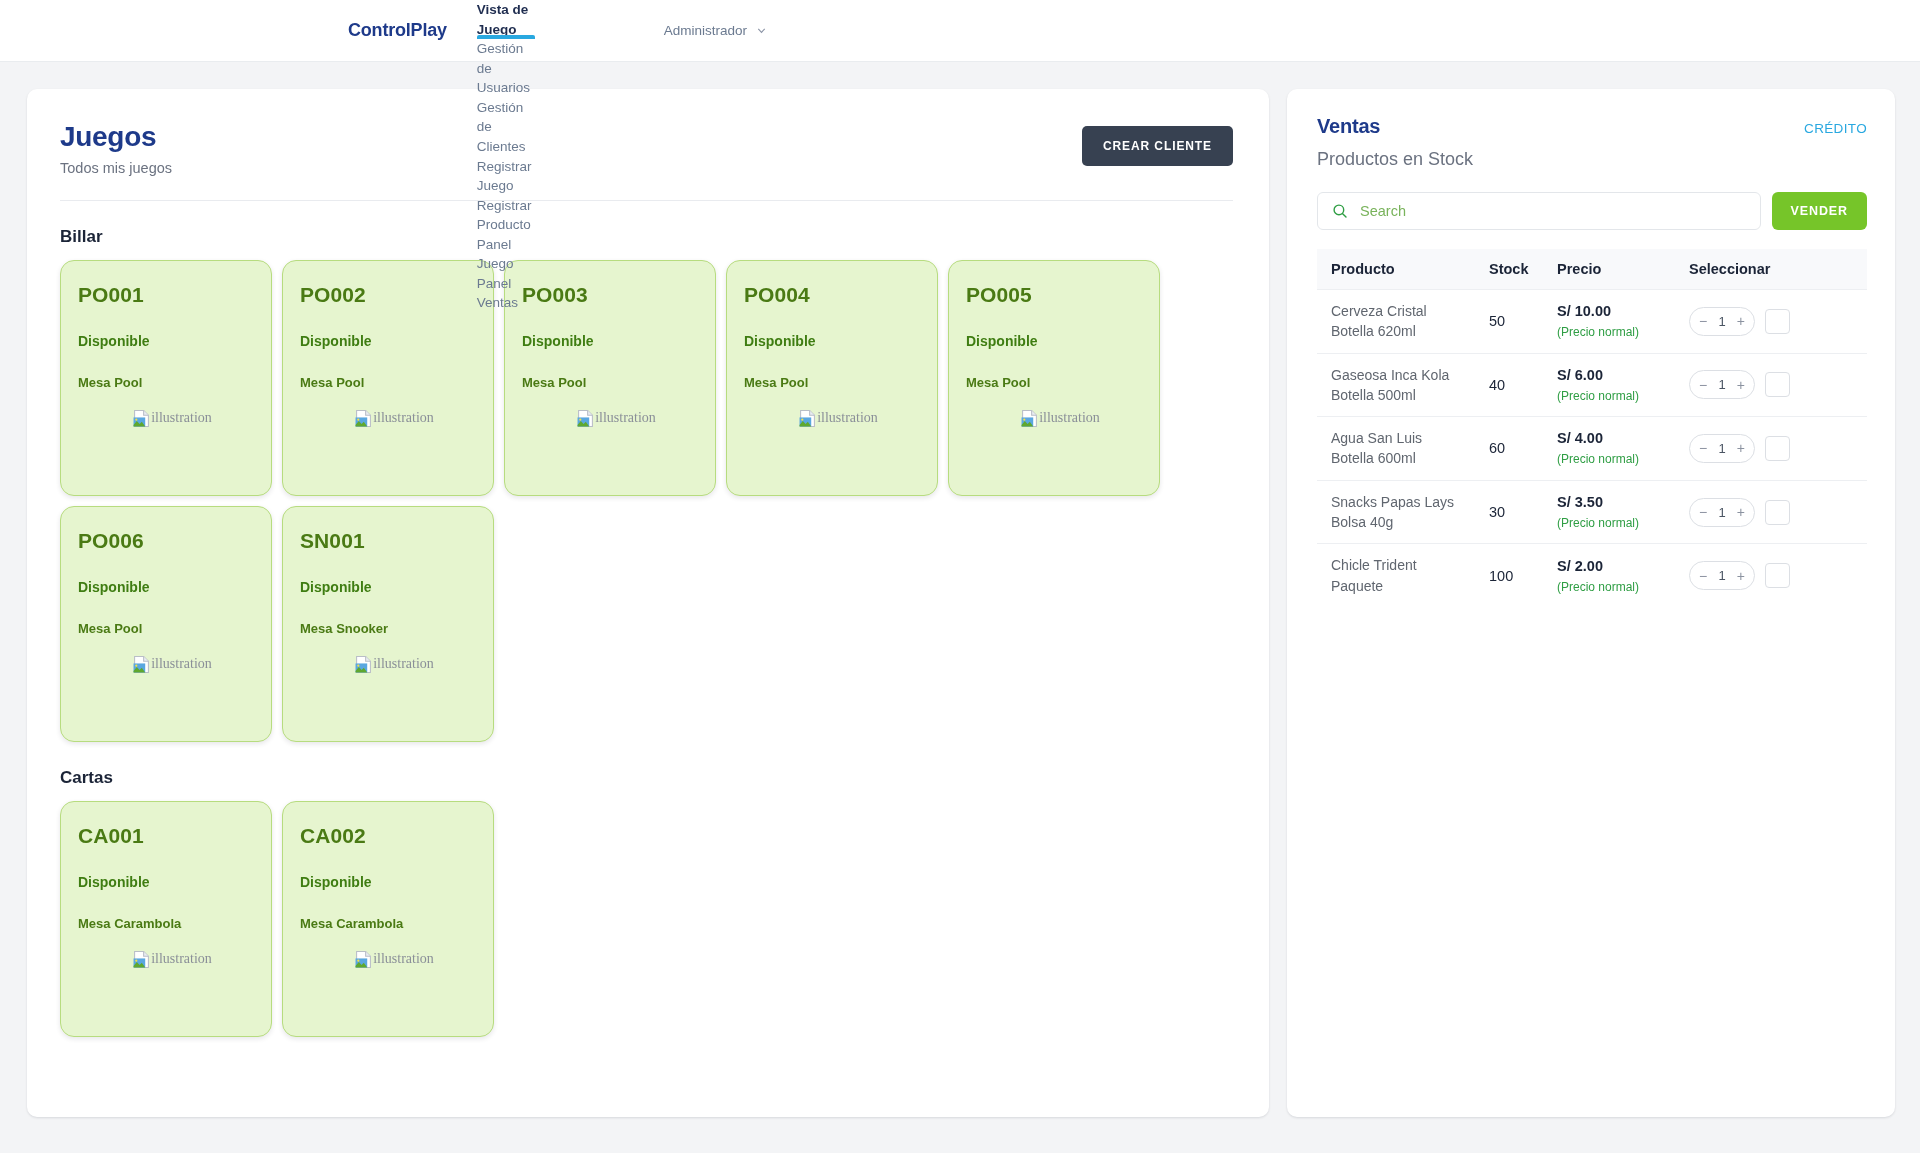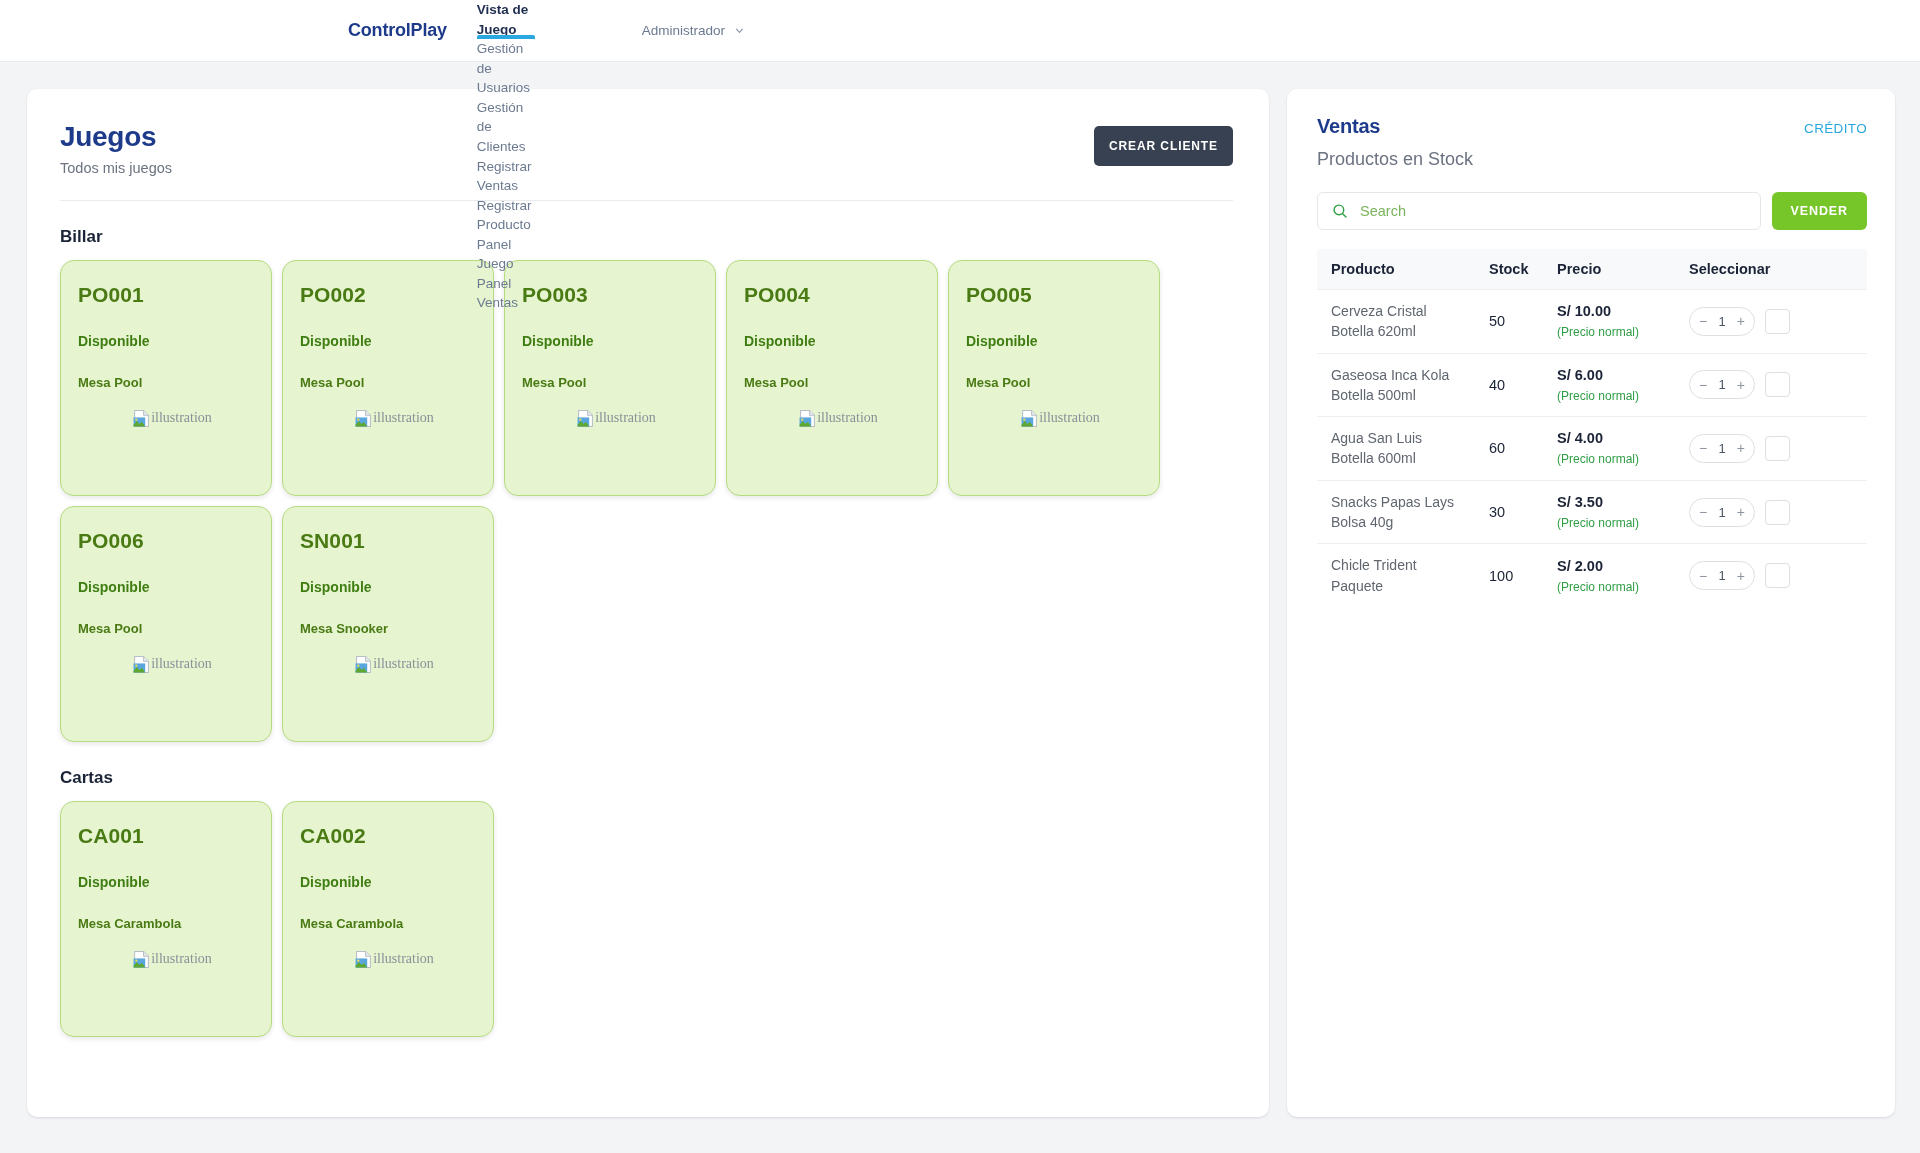--- a/index.html
+++ b/index.html
@@ -57,21 +57,21 @@
     position: absolute;
     left: 0; bottom: 0;
     width: 58px; height: 4px;
     background: #29a8e0;
     border-radius: 2px 2px 0 0;
   }
   .nav-user {
     display: flex;
     align-items: center;
     gap: 9px;
-    margin-left: 76px;
+    margin-left: 98px;
     font-size: 13.5px;
     color: #6b7a90;
     cursor: pointer;
   }
   .chev { display: inline-block; width: 11px; height: 11px; }
   .chev svg { display: block; }
 
   
   .page {
     display: flex;
@@ -93,21 +93,21 @@
   .lp-sub { font-size: 14.5px; color: #6b7280; margin-top: 7px; }
   .btn-crear {
     background: #374151;
     color: #ffffff;
     border: none;
     border-radius: 5px;
     font-family: inherit;
     font-size: 12px;
     font-weight: 700;
     letter-spacing: 0.9px;
-    padding: 13px 15px;
+    padding: 13px 21px;
     cursor: pointer;
     margin-top: 4px;
   }
   .lp-divider { height: 1px; background: #e9ebef; margin: 24px 0 0 0; }
 
   .group-title {
     font-size: 17px;
     font-weight: 700;
     color: #1b2437;
     margin: 26px 0 13px 0;
@@ -253,21 +253,21 @@
         <div class="nav-item active">
           <span>Vista de Juego</span>
         </div>
         <div class="nav-item">
           <span>Gestión de Usuarios</span>
         </div>
         <div class="nav-item">
           <span>Gestión de Clientes</span>
         </div>
         <div class="nav-item">
-          <span>Registrar Ventas</span>
+          <span>Registrar Juego</span>
         </div>
         <div class="nav-item">
           <span>Registrar Producto</span>
         </div>
         <div class="nav-item">
           <span>Panel Juego</span>
         </div>
         <div class="nav-item">
           <span>Panel Ventas</span>
         </div>

